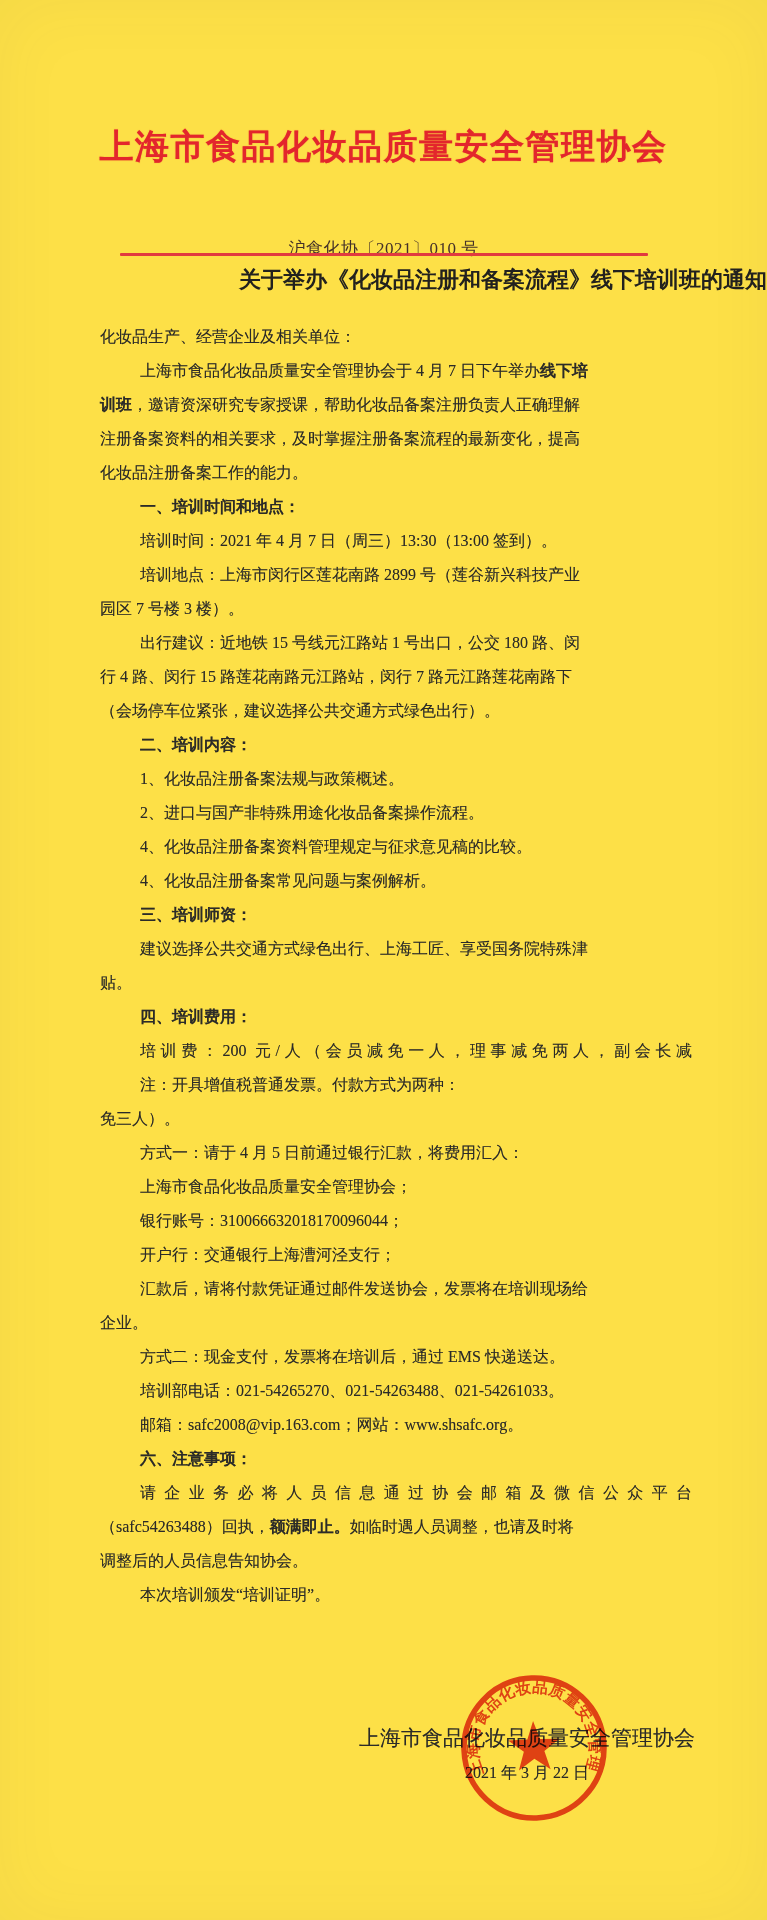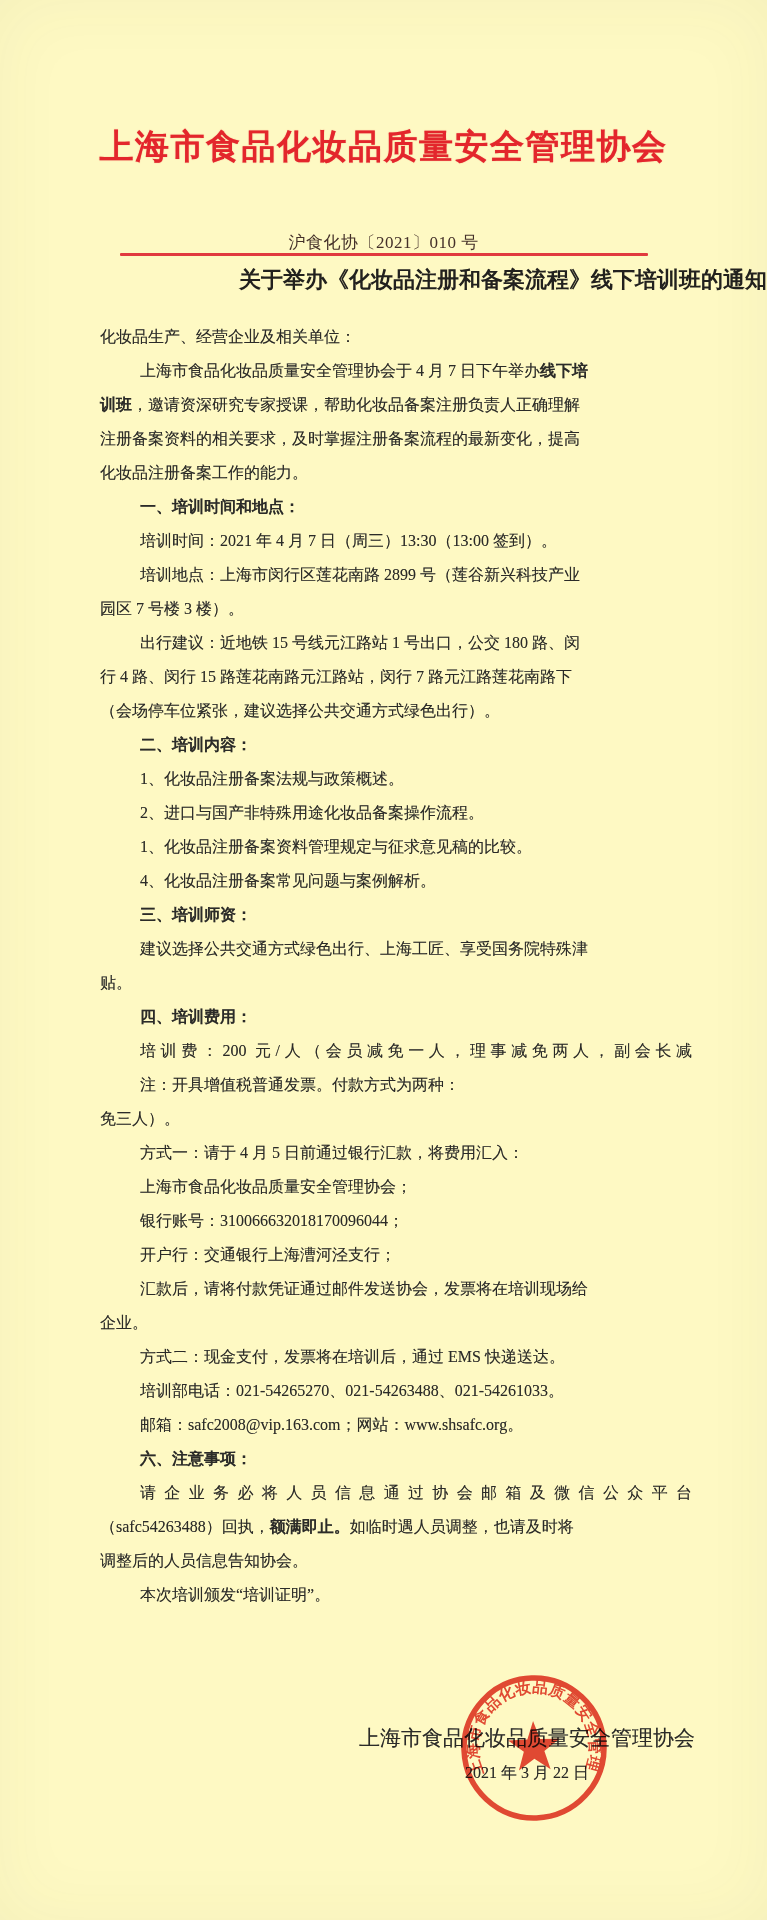--- a/index.html
+++ b/index.html
@@ -4,34 +4,34 @@
 <style>
   html,body{margin:0;padding:0;}
   body{
     width:767px;height:1920px;
     background:#e9e9e9;
     font-family:"Liberation Serif","DejaVu Serif",serif;
   }
   .page{
     position:relative;
     width:767px;height:1920px;
-    background:#fef9c3;
+    background:#fde047;
     box-shadow:inset 0 0 70px rgba(80,70,60,.05);
     overflow:hidden;
   }
   .org-title{
     position:absolute;top:127px;left:0;width:100%;
     text-align:center;
     font-size:34px;font-weight:bold;letter-spacing:1.5px;
     color:#e3262c;
     line-height:40px;
     text-shadow:0 0 1px rgba(227,38,44,.55);
   }
   .doc-number{
-    position:absolute;top:231px;left:0;width:100%;
+    position:absolute;top:237px;left:0;width:100%;
     text-align:center;
     font-size:17px;line-height:24px;
     color:#443029;
     letter-spacing:.5px;
   }
   .red-line{
     position:absolute;top:253px;left:50%;
     width:528px;height:3px;margin-left:-264px;
     background:#e13a3f;border-radius:1px;
   }
@@ -96,21 +96,21 @@
       <p class="line indent"><span class="b">一、培训时间和地点：</span></p>
       <p class="line indent"><span>培训时间：2021 年 4 月 7 日（周三）13:30（13:00 签到）。</span></p>
       <p class="line indent"><span>培训地点：上海市闵行区莲花南路 2899 号（莲谷新兴科技产业</span></p>
       <p class="line"><span>园区 7 号楼 3 楼）。</span></p>
       <p class="line indent"><span>出行建议：近地铁 15 号线元江路站 1 号出口，公交 180 路、闵</span></p>
       <p class="line"><span>行 4 路、闵行 15 路莲花南路元江路站，闵行 7 路元江路莲花南路下</span></p>
       <p class="line"><span>（会场停车位紧张，建议选择公共交通方式绿色出行）。</span></p>
       <p class="line indent"><span class="b">二、培训内容：</span></p>
       <p class="line indent"><span>1、化妆品注册备案法规与政策概述。</span></p>
       <p class="line indent"><span>2、进口与国产非特殊用途化妆品备案操作流程。</span></p>
-      <p class="line indent"><span>1、化妆品注册备案资料管理规定与征求意见稿的比较。</span></p>
+      <p class="line indent"><span>4、化妆品注册备案资料管理规定与征求意见稿的比较。</span></p>
       <p class="line indent"><span>4、化妆品注册备案常见问题与案例解析。</span></p>
       <p class="line indent"><span class="b">三、培训师资：</span></p>
       <p class="line indent"><span>建议选择公共交通方式绿色出行、上海工匠、享受国务院特殊津</span></p>
       <p class="line"><span>贴。</span></p>
       <p class="line indent"><span class="b">四、培训费用：</span></p>
       <p class="line indent spread"><span>培训费：200 元/人（会员减免一人，理事减免两人，副会长减</span></p>
       <p class="line indent"><span>注：开具增值税普通发票。付款方式为两种：</span></p>
       <p class="line"><span>免三人）。</span></p>
       <p class="line indent"><span>方式一：请于 4 月 5 日前通过银行汇款，将费用汇入：</span></p>
       <p class="line indent"><span>上海市食品化妆品质量安全管理协会；</span></p>

